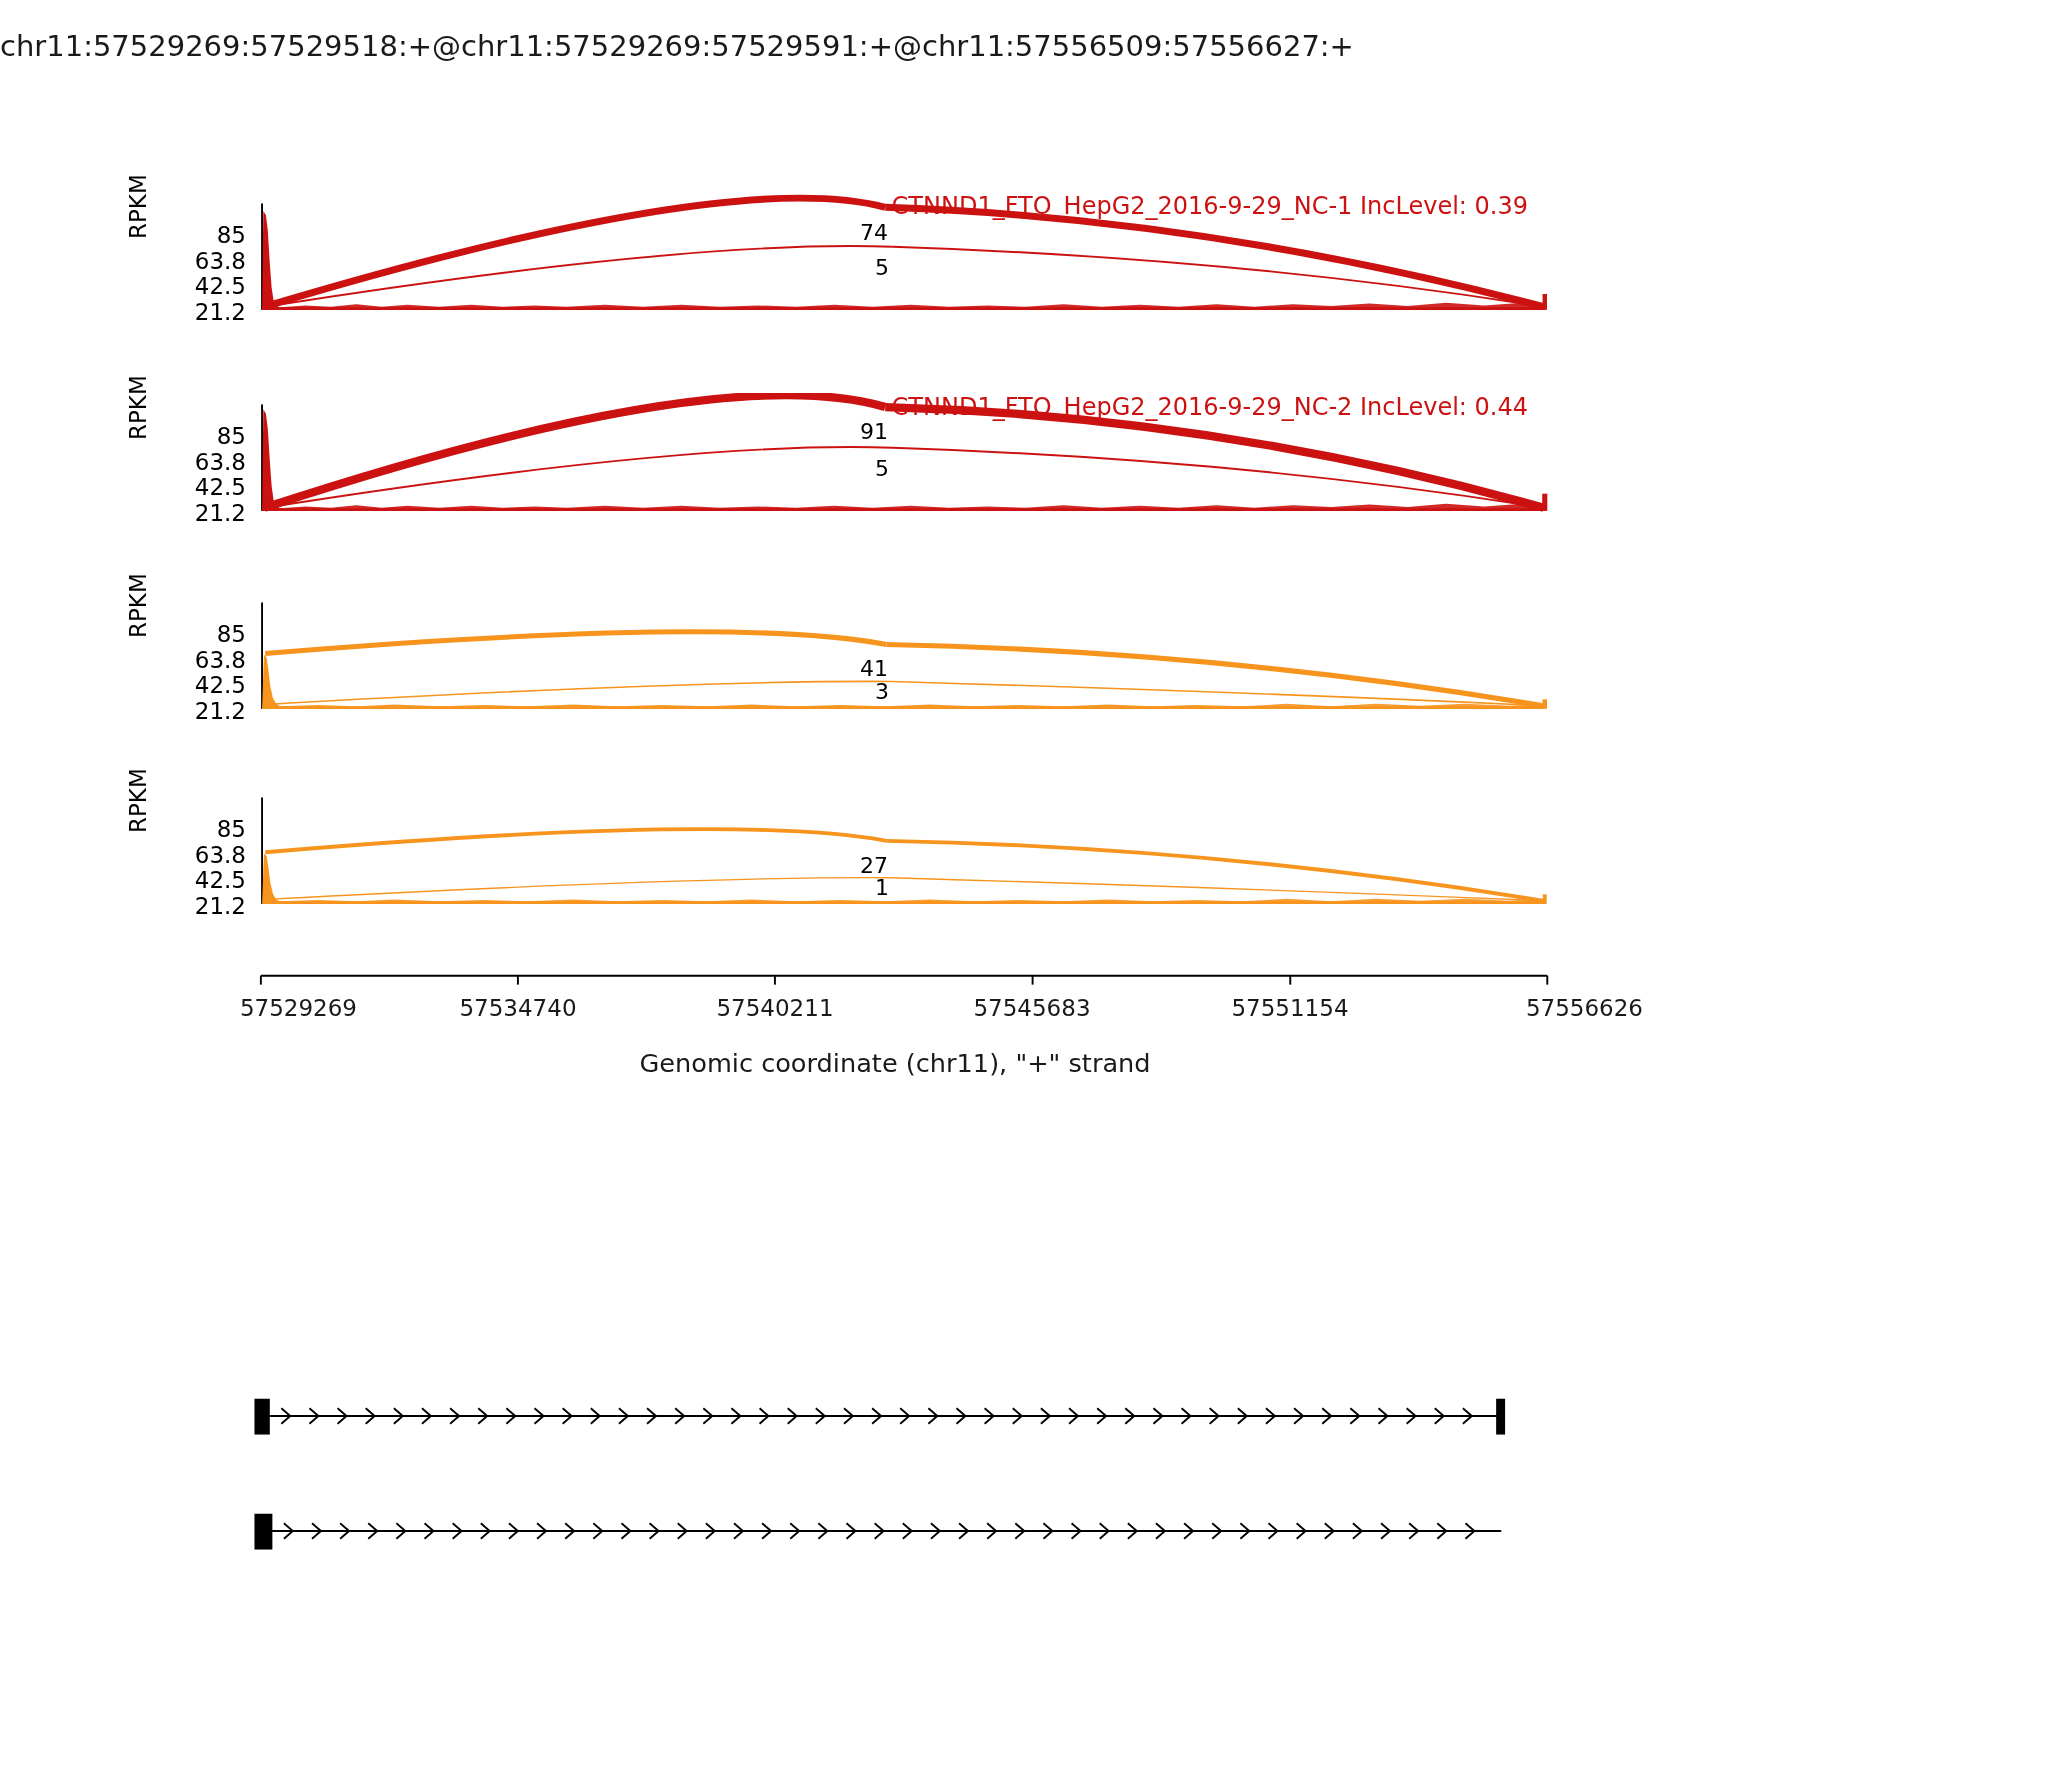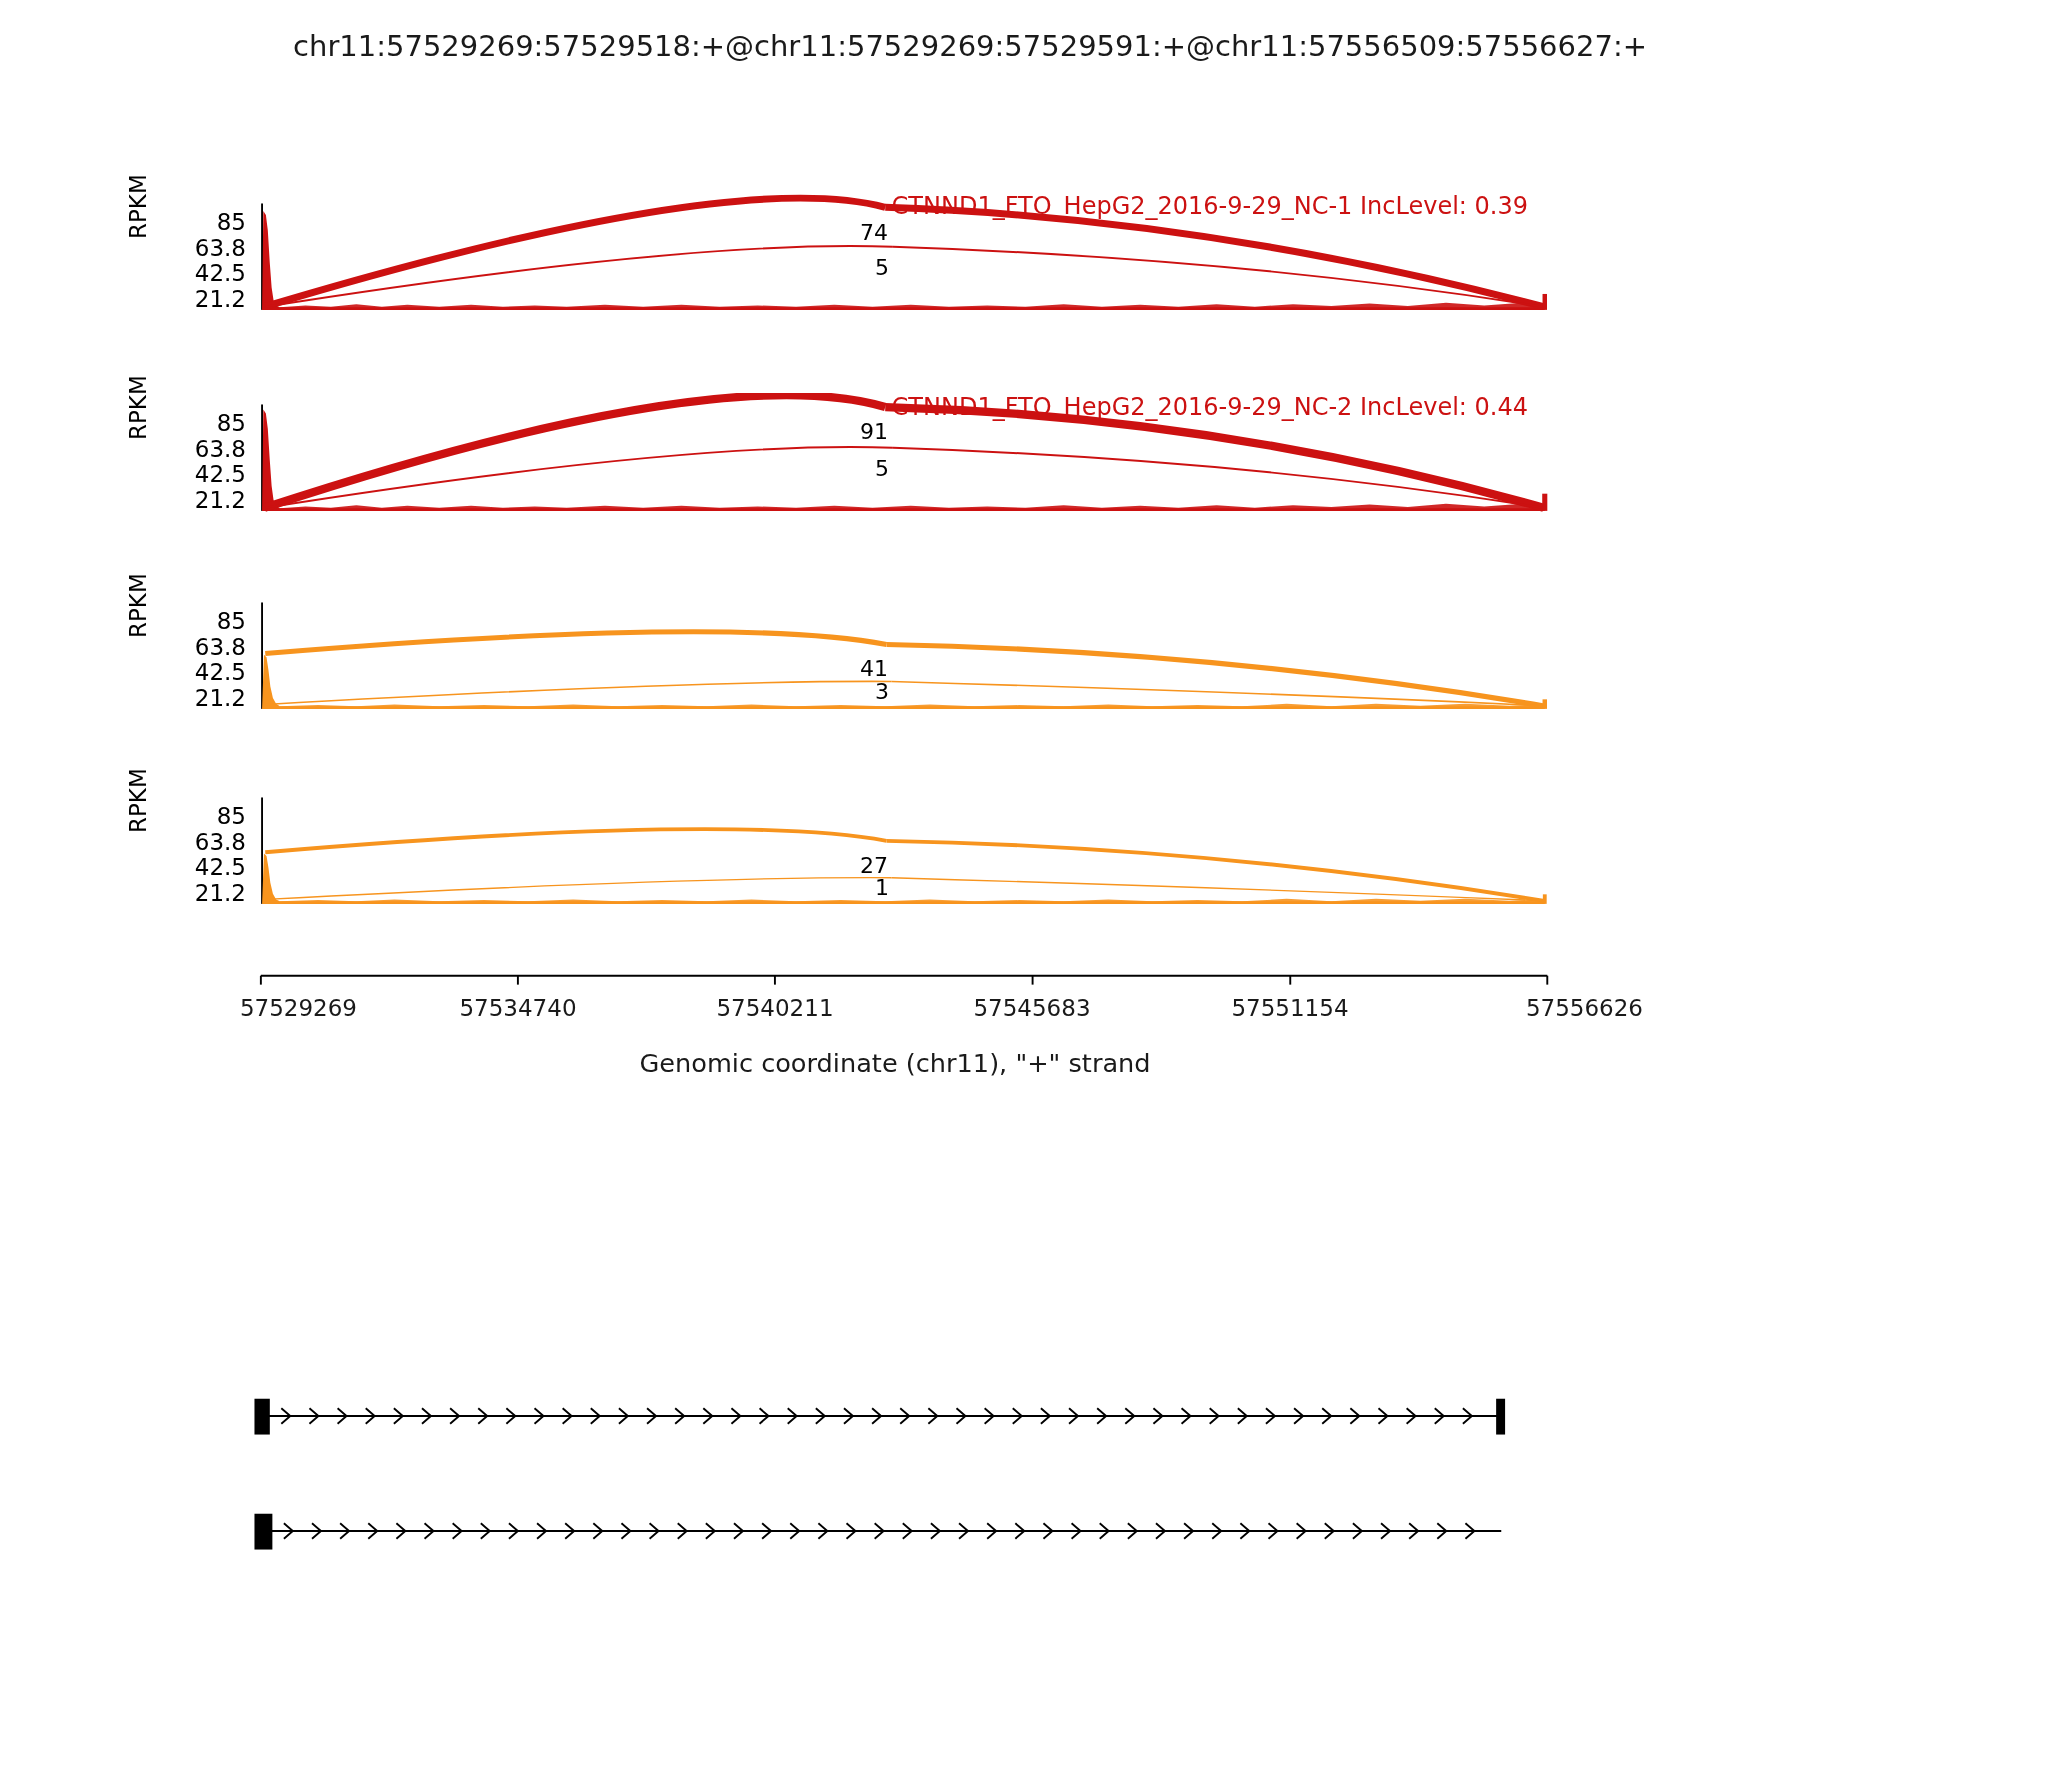--- a/index.html
+++ b/index.html
@@ -13,21 +13,21 @@
     font-family: "DejaVu Sans", sans-serif;
     color: #000000;
     position: relative;
     overflow: hidden;
   }
   #page-title {
     position: absolute;
     top: 29px;
     left: 0;
     width: 1647px;
-    text-align: right;
+    text-align: left;
     font-size: 29px;
     letter-spacing: 0px;
     color: #1a1a1a;
     white-space: nowrap;
   }
   .panel {
     position: absolute;
     left: 0;
     width: 2046px;
     height: 137px;
@@ -54,21 +54,21 @@
   .ytick {
     position: absolute;
     right: 0;
     font-size: 23px;
     text-align: right;
     white-space: nowrap;
   }
   .yticks {
     position: absolute;
     left: 147px;
-    top: 3px;
+    top: 16px;
     width: 99px;
     height: 137px;
   }
   .plot-svg {
     position: absolute;
     left: 246px;
     top: 0px;
   }
   .junction-count {
     position: absolute;

